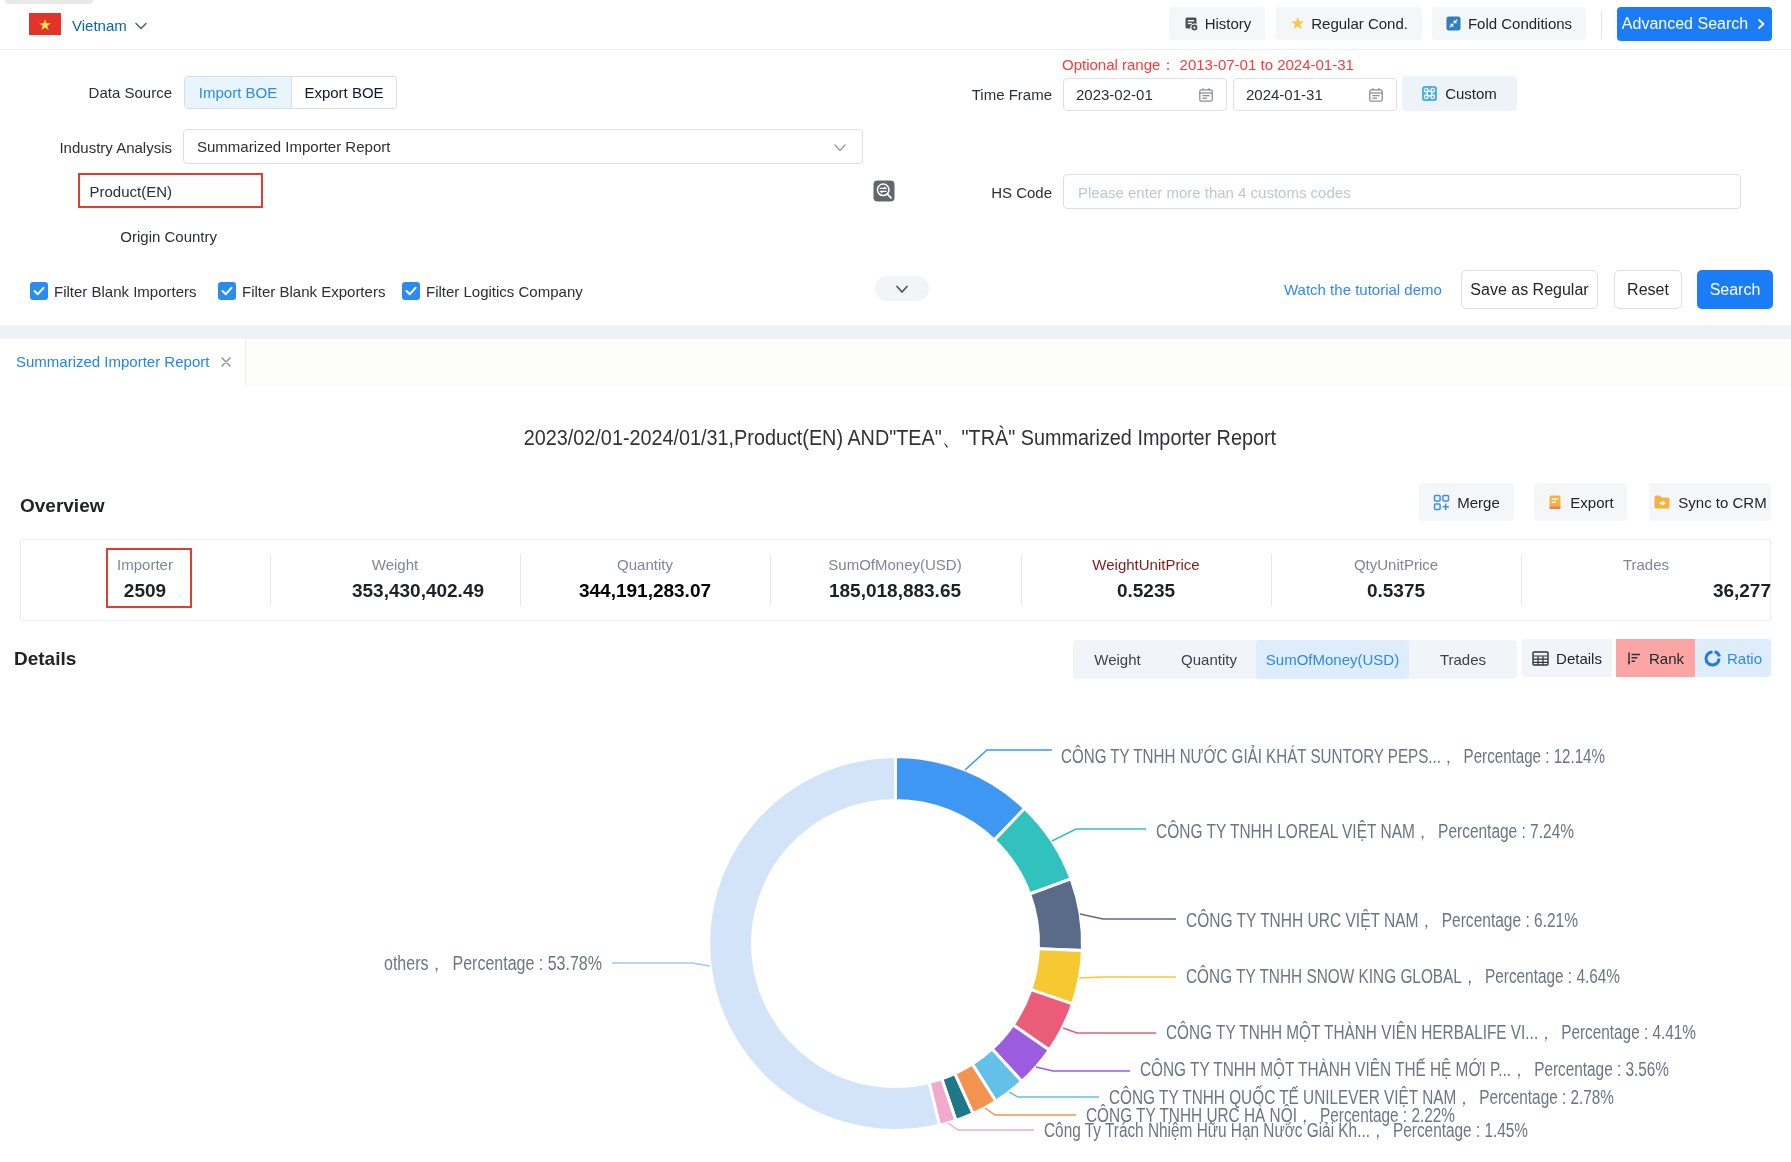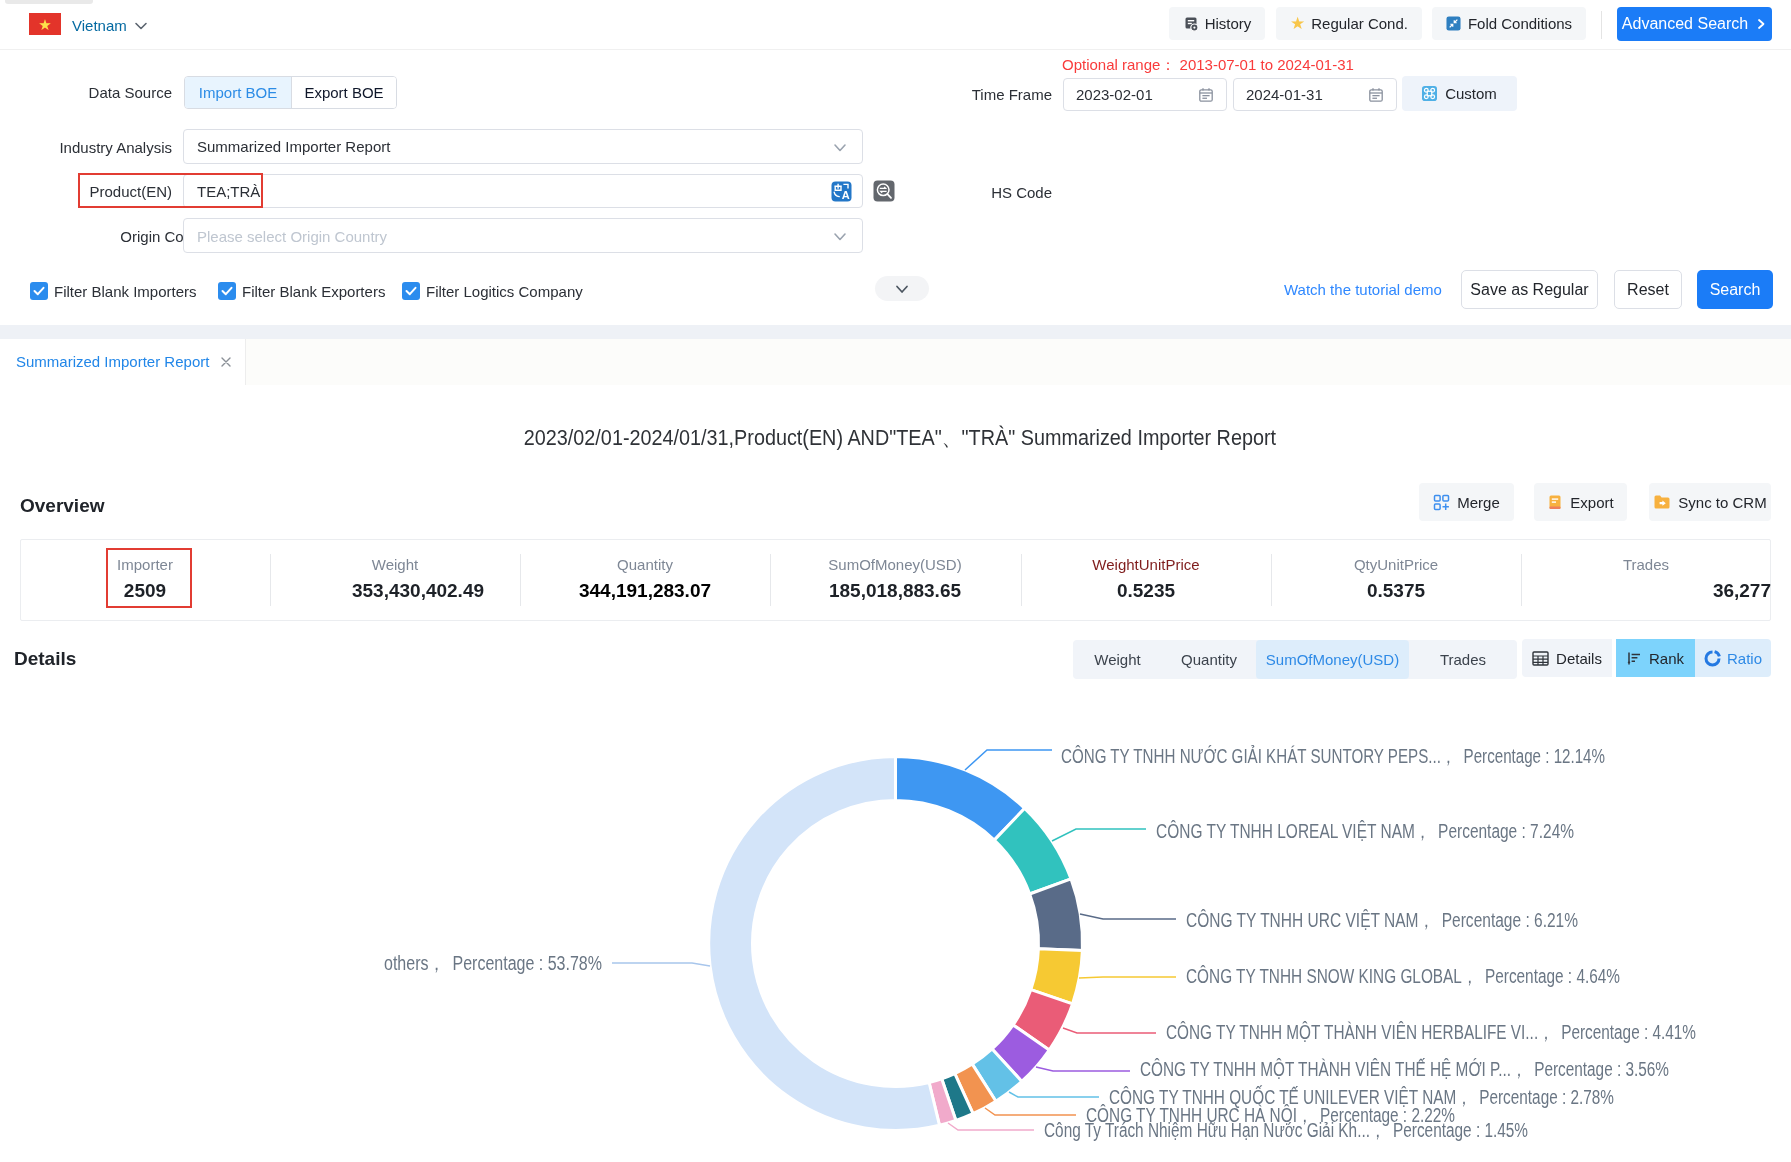--- a/index.html
+++ b/index.html
@@ -58,45 +58,29 @@
 
   <div class="lbl abs" style="left:0;top:139px;width:172px;">Industry Analysis</div>
   <div class="inp" style="left:183px;top:129px;width:680px;height:35px;">
     <div style="position:absolute;left:13px;top:8px;font-size:15px;color:#2b2f36;">Summarized Importer Report</div>
     <svg class="abs" style="right:15px;top:13px;" width="14" height="10">
         <path class="chev" d="M2 2 L7 7.5 L12 2"></path>
       </svg>
   </div>
 
   <div class="lbl abs" style="left:0;top:183px;width:172px;">Product(EN)</div>
-  <div class="inp" style="left:183px;top:174px;width:680px;height:34px;">
-    <div style="position:absolute;left:13px;top:8px;font-size:15px;color:#2b2f36;">TEA;TRÀ</div>
-    <svg class="abs" style="right:10px;top:6px;" width="21" height="21" viewBox="0 0 21 21">
-      <rect x="0.5" y="0.5" width="20" height="20" rx="4" fill="#2377c8"></rect>
-      <path d="M3.4 5.2 H10.8 M7.1 2.8 V7.8 M4.2 5.2 V9.2 H10 V5.2" stroke="#fff" stroke-width="1.4" fill="none"></path>
-      <path d="M3.2 11.2 C3.6 13.6 5.4 15.2 8.2 15.6" stroke="#fff" stroke-width="1.4" fill="none" stroke-linecap="round"></path>
-      <path d="M12.4 3.4 H17 V7.4" stroke="#fff" stroke-width="1.4" fill="none"></path>
-      <text x="14.7" y="18.2" font-size="11" fill="#fff" font-family="Liberation Sans" text-anchor="middle" font-weight="bold">A</text>
-    </svg>
-  </div>
   <div class="abs" style="left:78px;top:173px;width:185px;height:35px;border:2px solid #e23c32;"></div>
   <svg class="abs" style="left:873px;top:180px;" width="22" height="22" viewBox="0 0 22 22">
     <rect x="0.5" y="0.5" width="21" height="21" rx="4" fill="#63676d"></rect>
     <circle cx="10.2" cy="9.8" r="5.8" fill="none" stroke="#fff" stroke-width="1.5"></circle>
     <path d="M14.5 14.2 L18 17.8" stroke="#fff" stroke-width="1.8" stroke-linecap="round"></path>
     <path d="M6.8 8.3 H12.6 L11.2 6.9 M13.6 11.4 H7.8 L9.2 12.8" stroke="#fff" stroke-width="1.3" fill="none"></path>
   </svg>
 
   <div class="lbl abs" style="left:0;top:228px;width:172px;margin-left:45px;">Origin Country</div>
-  <div class="inp" style="left:183px;top:218px;width:680px;height:35px;">
-    <div class="ph" style="position:absolute;left:13px;top:9px;">Please select Origin Country</div>
-    <svg class="abs" style="right:15px;top:13px;" width="14" height="10">
-        <path class="chev" d="M2 2 L7 7.5 L12 2"></path>
-      </svg>
-  </div>
 
   <div class="abs" style="left:1062px;top:56px;font-size:15px;color:#f93b3b;">Optional range： 2013-07-01 to 2024-01-31</div>
   <div class="lbl abs" style="left:880px;top:86px;width:172px;">Time Frame</div>
   <div class="inp" style="left:1063px;top:78px;width:164px;height:33px;">
     <div style="position:absolute;left:12px;top:7px;font-size:15px;color:#2b2f36;">2023-02-01</div>
     <svg class="abs" style="right:12px;top:8px;" width="16" height="16" viewBox="0 0 16 16">
       <rect x="1.8" y="2.8" width="12.4" height="11.4" rx="1.5" fill="none" stroke="#8a919e" stroke-width="1.3"></rect>
       <path d="M1.8 6 H14.2" stroke="#8a919e" stroke-width="1.3"></path>
       <path d="M5 1.2 V3.6 M11 1.2 V3.6" stroke="#8a919e" stroke-width="1.3"></path>
       <rect x="4.4" y="8" width="7.2" height="1.3" fill="#8a919e"></rect>
@@ -117,20 +101,23 @@
     <svg width="15" height="15" viewBox="0 0 16 16" style="margin-right:8px;">
       <rect x="0" y="0" width="16" height="16" rx="3" fill="#4fb0e6"></rect>
       <circle cx="4.6" cy="4.6" r="2" fill="none" stroke="#fff" stroke-width="1.3"></circle>
       <circle cx="11.4" cy="4.6" r="2" fill="none" stroke="#fff" stroke-width="1.3"></circle>
       <circle cx="4.6" cy="11.4" r="2" fill="none" stroke="#fff" stroke-width="1.3"></circle>
       <circle cx="11.4" cy="11.4" r="2" fill="none" stroke="#fff" stroke-width="1.3"></circle>
       <rect x="5.6" y="5.6" width="4.8" height="4.8" fill="none" stroke="#fff" stroke-width="1.3"></rect>
     </svg>Custom</div>
 
   <div class="lbl abs" style="left:880px;top:184px;width:172px;">HS Code</div>
+  <div class="inp" style="left:1063px;top:174px;width:678px;height:35px;">
+    <div class="ph" style="position:absolute;left:14px;top:9px;">Please enter more than 4 customs codes</div>
+  </div>
 
   <div class="abs" style="left:30px;top:282px;width:18px;height:18px;background:#2b8cee;border-radius:3px;">
     <svg width="18" height="18" viewBox="0 0 18 18">
         <path d="M4.5 9 L7.8 12.2 L13.5 5.8" stroke="#fff" stroke-width="2" fill="none" stroke-linecap="round" stroke-linejoin="round"></path>
       </svg>
   </div>
   <div class="abs" style="left:54px;top:283px;font-size:15px;color:#2b2f36;">Filter Blank Importers</div>
   <div class="abs" style="left:218px;top:282px;width:18px;height:18px;background:#2b8cee;border-radius:3px;">
     <svg width="18" height="18" viewBox="0 0 18 18">
         <path d="M4.5 9 L7.8 12.2 L13.5 5.8" stroke="#fff" stroke-width="2" fill="none" stroke-linecap="round" stroke-linejoin="round"></path>
@@ -213,21 +200,21 @@
   <div class="abs" style="left:1073px;top:640px;width:444px;height:39px;background:#f1f4f9;border-radius:4px;"></div>
   <div class="abs" style="left:1073px;top:640px;width:89px;height:39px;display:flex;align-items:center;justify-content:center;font-size:15px;color:#3c434d;">Weight</div>
   <div class="abs" style="left:1162px;top:640px;width:94px;height:39px;display:flex;align-items:center;justify-content:center;font-size:15px;color:#3c434d;">Quantity</div>
   <div class="abs" style="left:1256px;top:640px;width:153px;height:39px;background:#ddedfb;border-radius:4px;display:flex;align-items:center;justify-content:center;font-size:15px;color:#2e8ae6;">SumOfMoney(USD)</div>
   <div class="abs" style="left:1409px;top:640px;width:108px;height:39px;display:flex;align-items:center;justify-content:center;font-size:15px;color:#3c434d;">Trades</div>
   <div class="btn" style="left:1522px;top:639px;width:90px;height:38px;background:#f1f4f9;border-radius:4px 0 0 4px;">
     <svg width="17" height="15" viewBox="0 0 17 15" style="margin-right:7px;">
       <rect x="1" y="1" width="15" height="13" rx="1" fill="none" stroke="#2f343b" stroke-width="1.4"></rect>
       <path d="M1 5 H16 M1 8.2 H16 M1 11.4 H16 M6 5 V14 M11 5 V14" stroke="#2f343b" stroke-width="1.2"></path>
     </svg>Details</div>
-  <div class="btn" style="left:1616px;top:639px;width:79px;height:38px;background:#7dd3fc;border-radius:0;">
+  <div class="btn" style="left:1616px;top:639px;width:79px;height:38px;background:#fca5a5;border-radius:0;">
     <svg width="15" height="15" viewBox="0 0 15 15" style="margin-right:7px;">
       <path d="M2 1.5 V13.5" stroke="#2f343b" stroke-width="1.5"></path>
       <path d="M4.6 3.4 H13 M4.6 6.8 H10.4 M4.6 10.2 H8" stroke="#2f343b" stroke-width="1.5"></path>
       <path d="M1 12 l1-1.4 1 1.4" fill="none" stroke="#2f343b" stroke-width="1"></path>
     </svg>Rank</div>
   <div class="btn" style="left:1695px;top:639px;width:76px;height:38px;background:#ddedfb;border-radius:0 4px 4px 0;color:#2e8ae6;">
     <svg width="17" height="17" viewBox="0 0 17 17" style="margin-right:6px;">
       <path d="M8.5 2 A6.5 6.5 0 1 0 15 8.5" fill="none" stroke="#2479e2" stroke-width="3"></path>
       <path d="M10.6 1.6 A7 7 0 0 1 15.4 6.4" fill="none" stroke="#2479e2" stroke-width="3"></path>
     </svg>Ratio</div>

